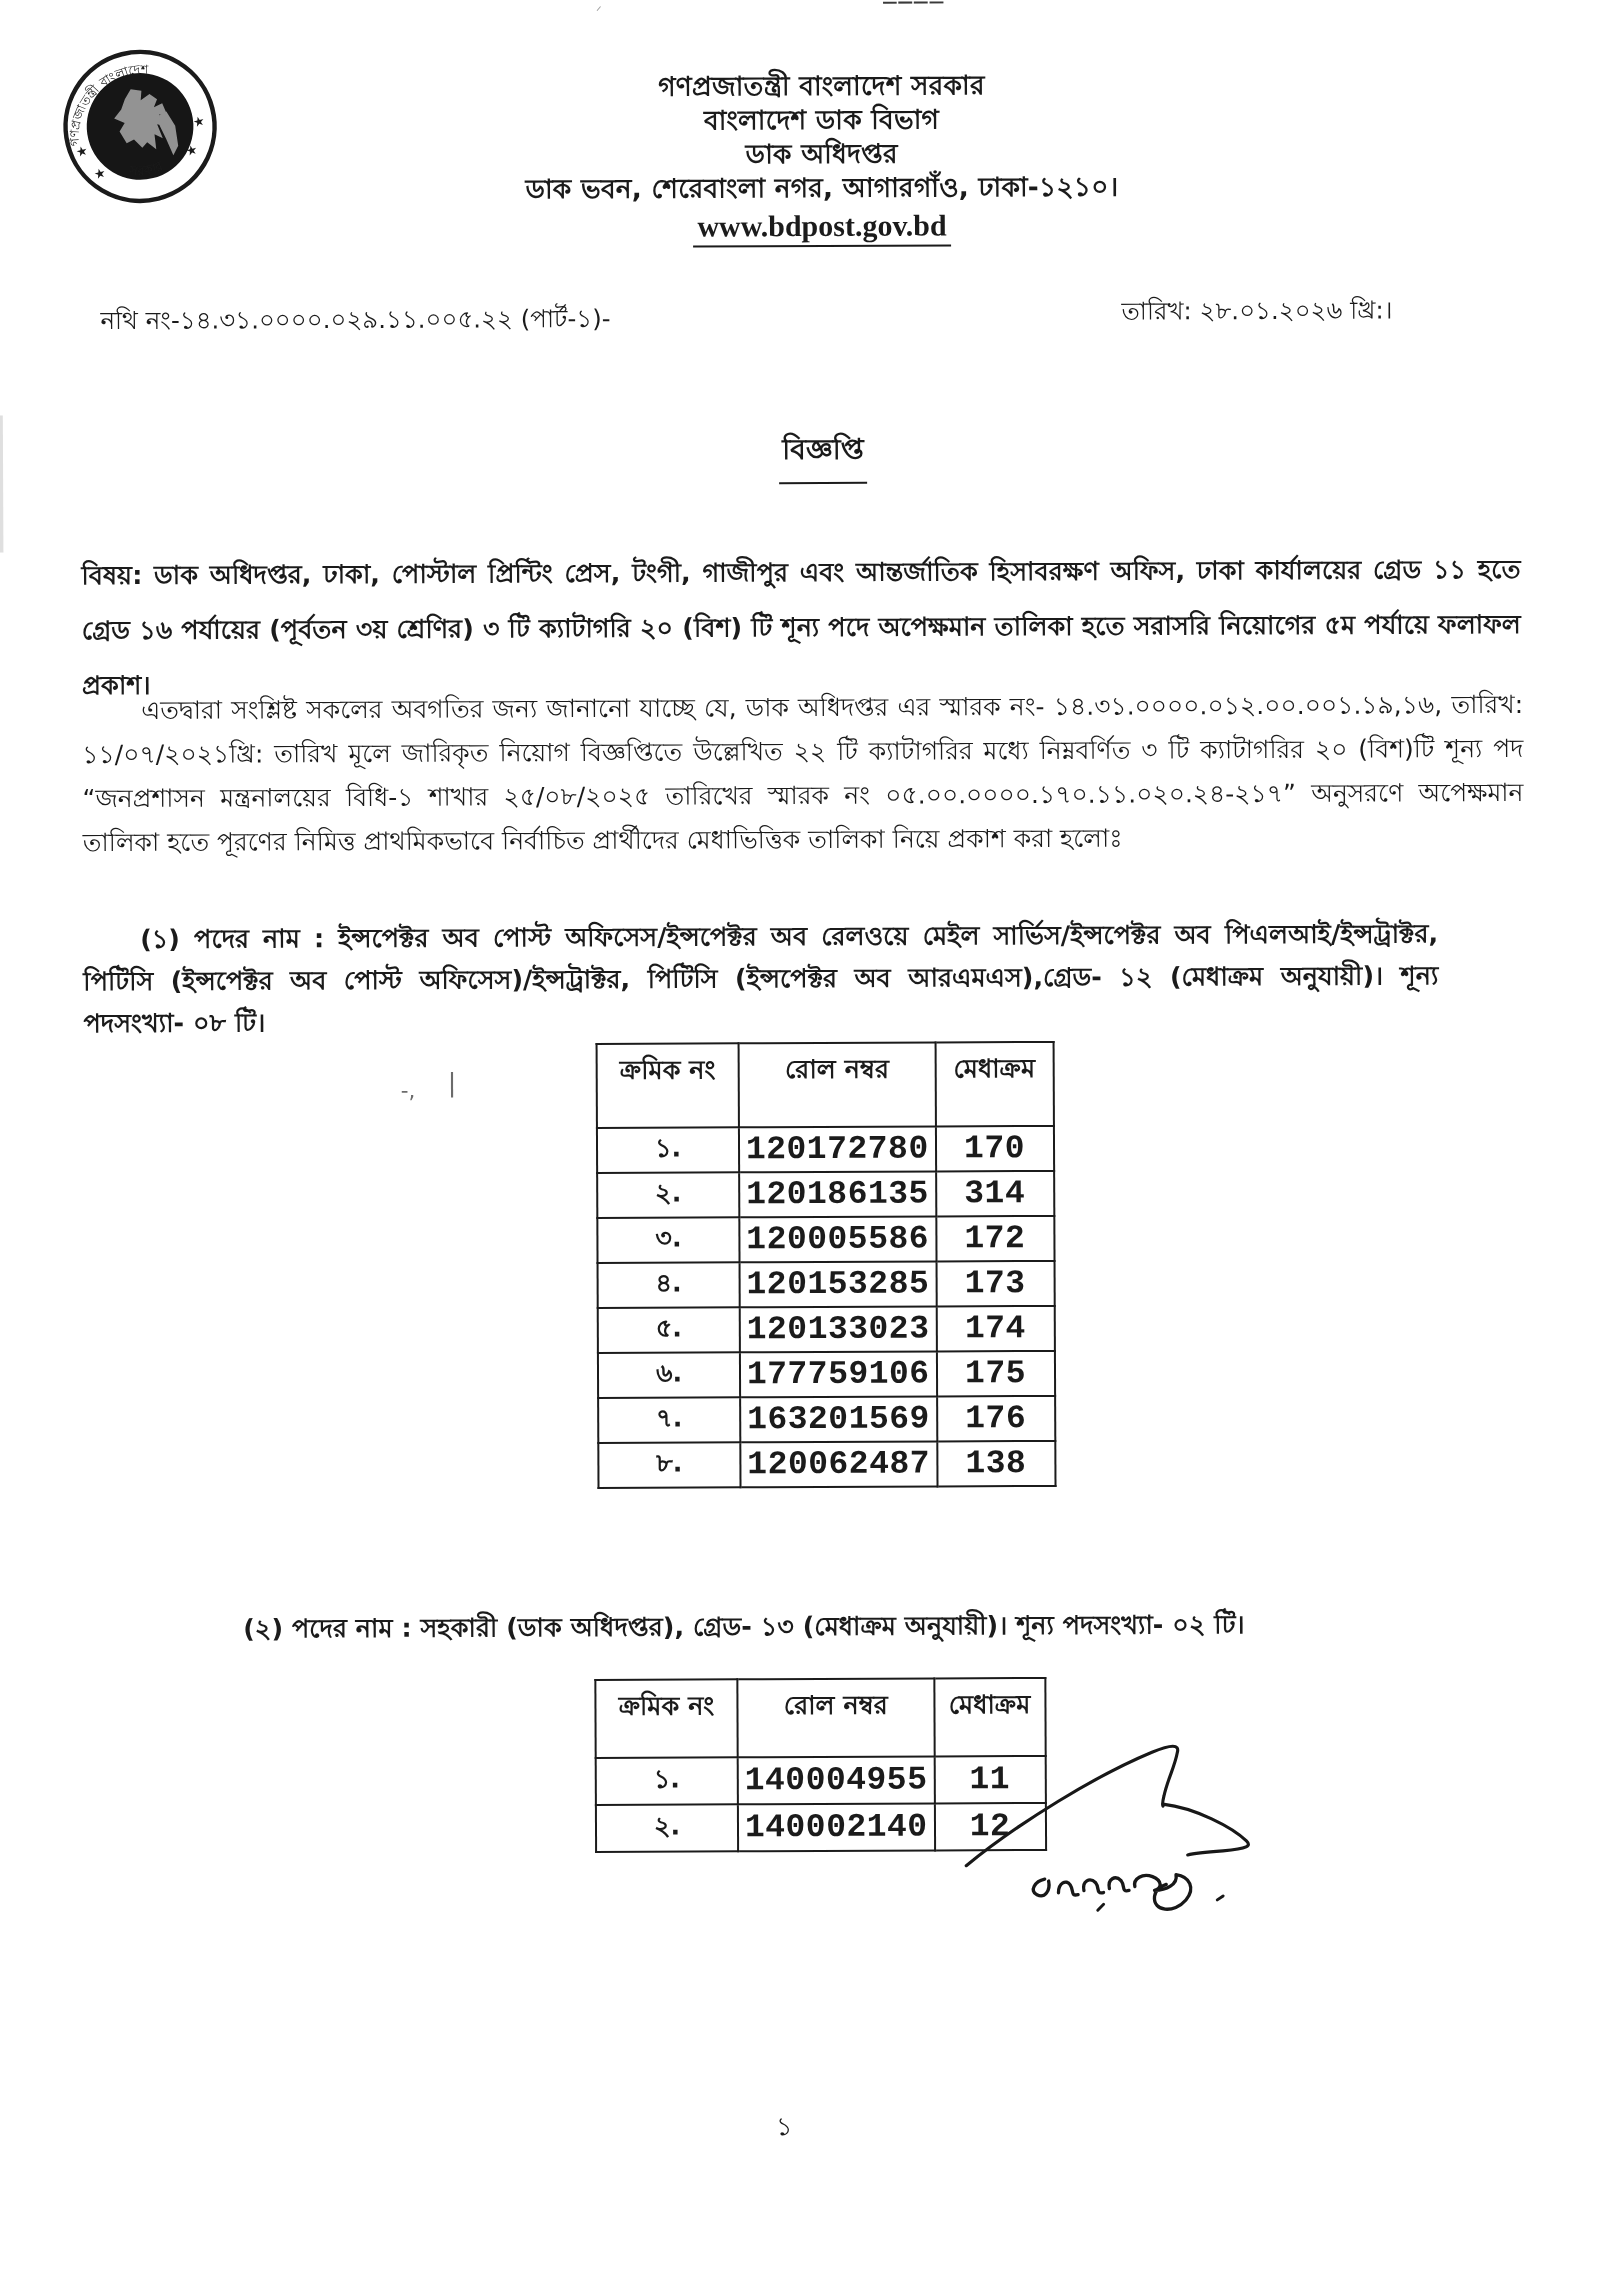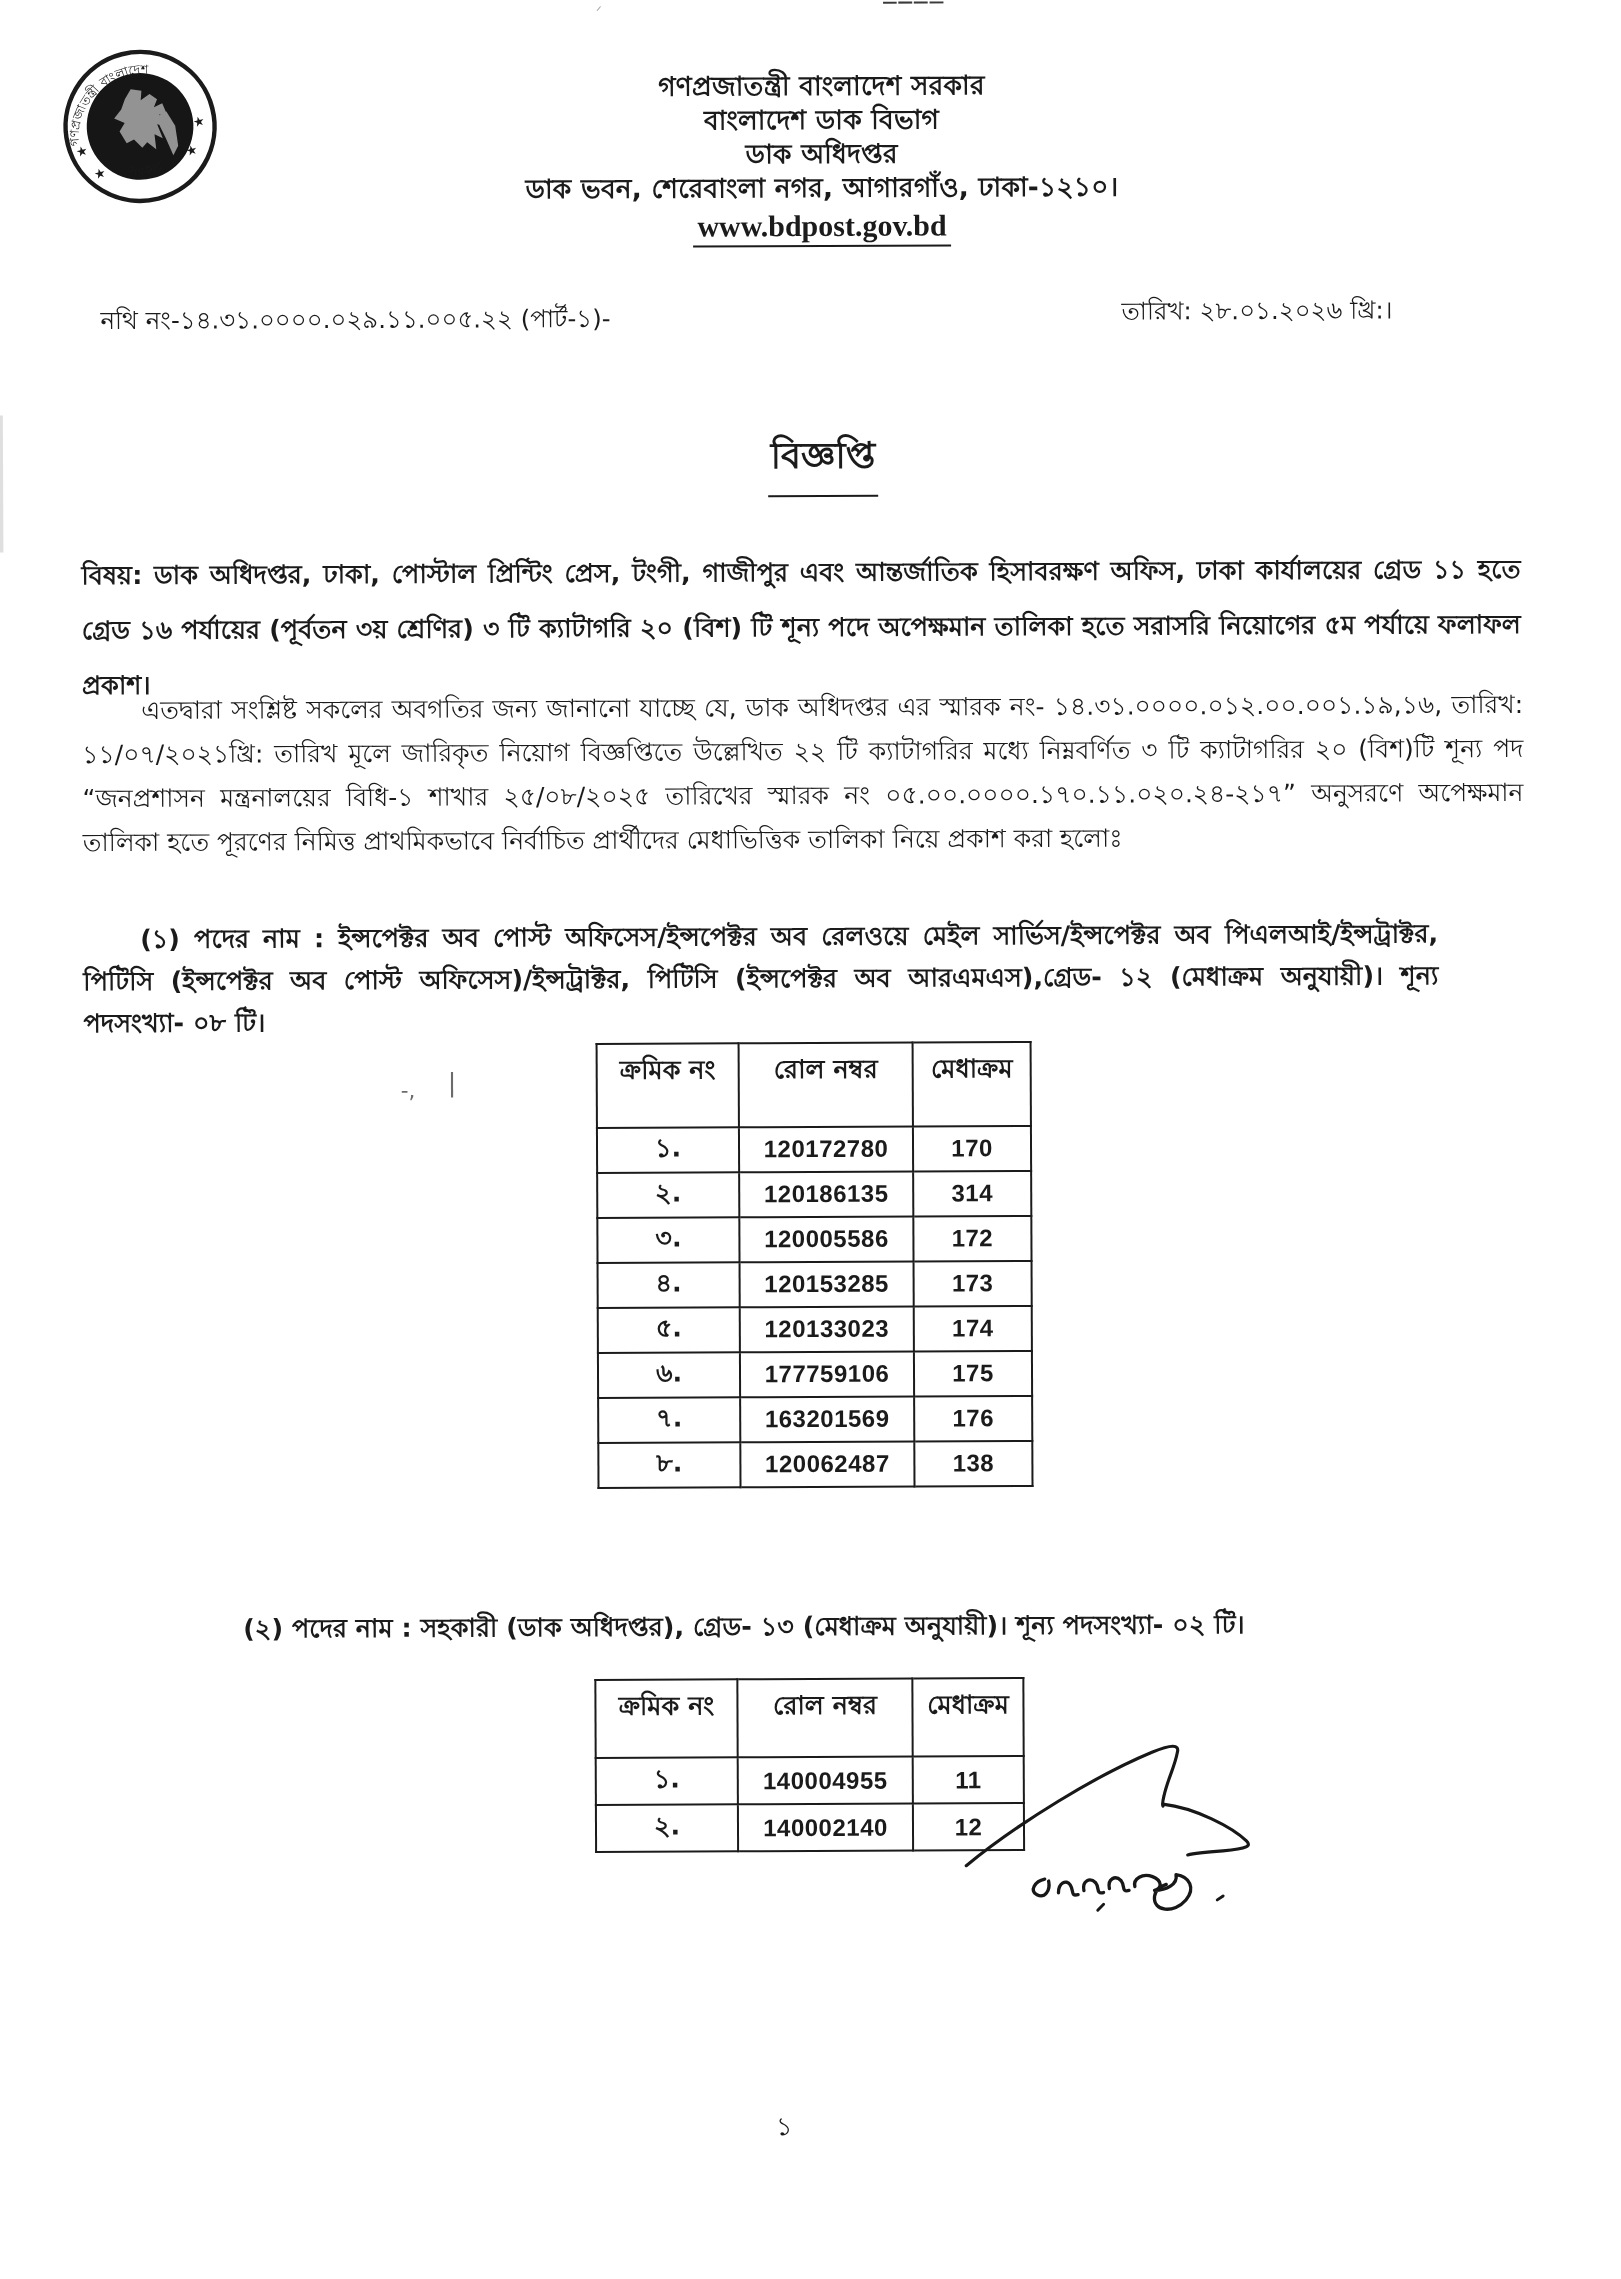--- a/index.html
+++ b/index.html
@@ -21,21 +21,21 @@
     font-size:30px;font-weight:bold;border-bottom:2.9px solid #1b1b1b;padding:0 3.9px 2px;
   }
 
   
   .memo{position:absolute;left:103px;top:299px;font-size:24.5px;font-weight:500;}
   .date{position:absolute;left:1124px;top:294px;font-size:24.5px;font-weight:500;}
 
   
   .title-wrap{position:absolute;top:428px;left:29px;right:0;text-align:center;}
   .title{
-    display:inline-block;font-size:36px;font-weight:bold;
+    display:inline-block;font-size:28px;font-weight:bold;
     border-bottom:2.9px solid #1b1b1b;padding:0 2.9px 6.9px;text-align:center;
   }
 
   .subject{
     position:absolute;top:545px;left:83px;width:1439px;margin:0;
     font-size:25.5px;font-weight:bold;line-height:55px;text-align:justify;
   }
   .body-para{
     position:absolute;top:686px;left:83px;width:1441px;margin:0;
     font-size:25px;line-height:44px;text-align:justify;text-indent:59px;
@@ -46,21 +46,21 @@
 
   
   table{border-collapse:collapse;background:#fff;}
   .t1{position:absolute;left:595px;top:1042px;}
   .t2{position:absolute;left:591px;top:1678px;}
   th,td{border:2.5px solid #1b1b1b;text-align:center;}
   th{vertical-align:top;padding:5.9px 3.9px 33px;font-size:25.5px;font-weight:bold;}
   .t2 th{padding-bottom:27.4px;}
   td{height:43px;font-size:25.5px;font-weight:bold;padding:0 5.9px;}
   .t2 td{height:45px;}
-  td.num{font-family:Liberation Sans, sans-serif;font-weight:bold;font-size:24px;letter-spacing:0.5px;margin-left:26px;}
+  td.num{font-family:Liberation Mono, monospace;font-weight:bold;font-size:33px;letter-spacing:0.5px;margin-left:26px;}
   .c-serial{width:142px;} .c-roll{width:174px;} .c-merit{width:118px;}
   .t2 .c-roll{width:175px;} .t2 .c-merit{width:111px;}
 
   
   .signature{position:absolute;left:956px;top:1737px;}
 
   
   .page-num{position:absolute;top:2107px;left:0;right:63px;text-align:center;font-size:25.5px;}
 
   

